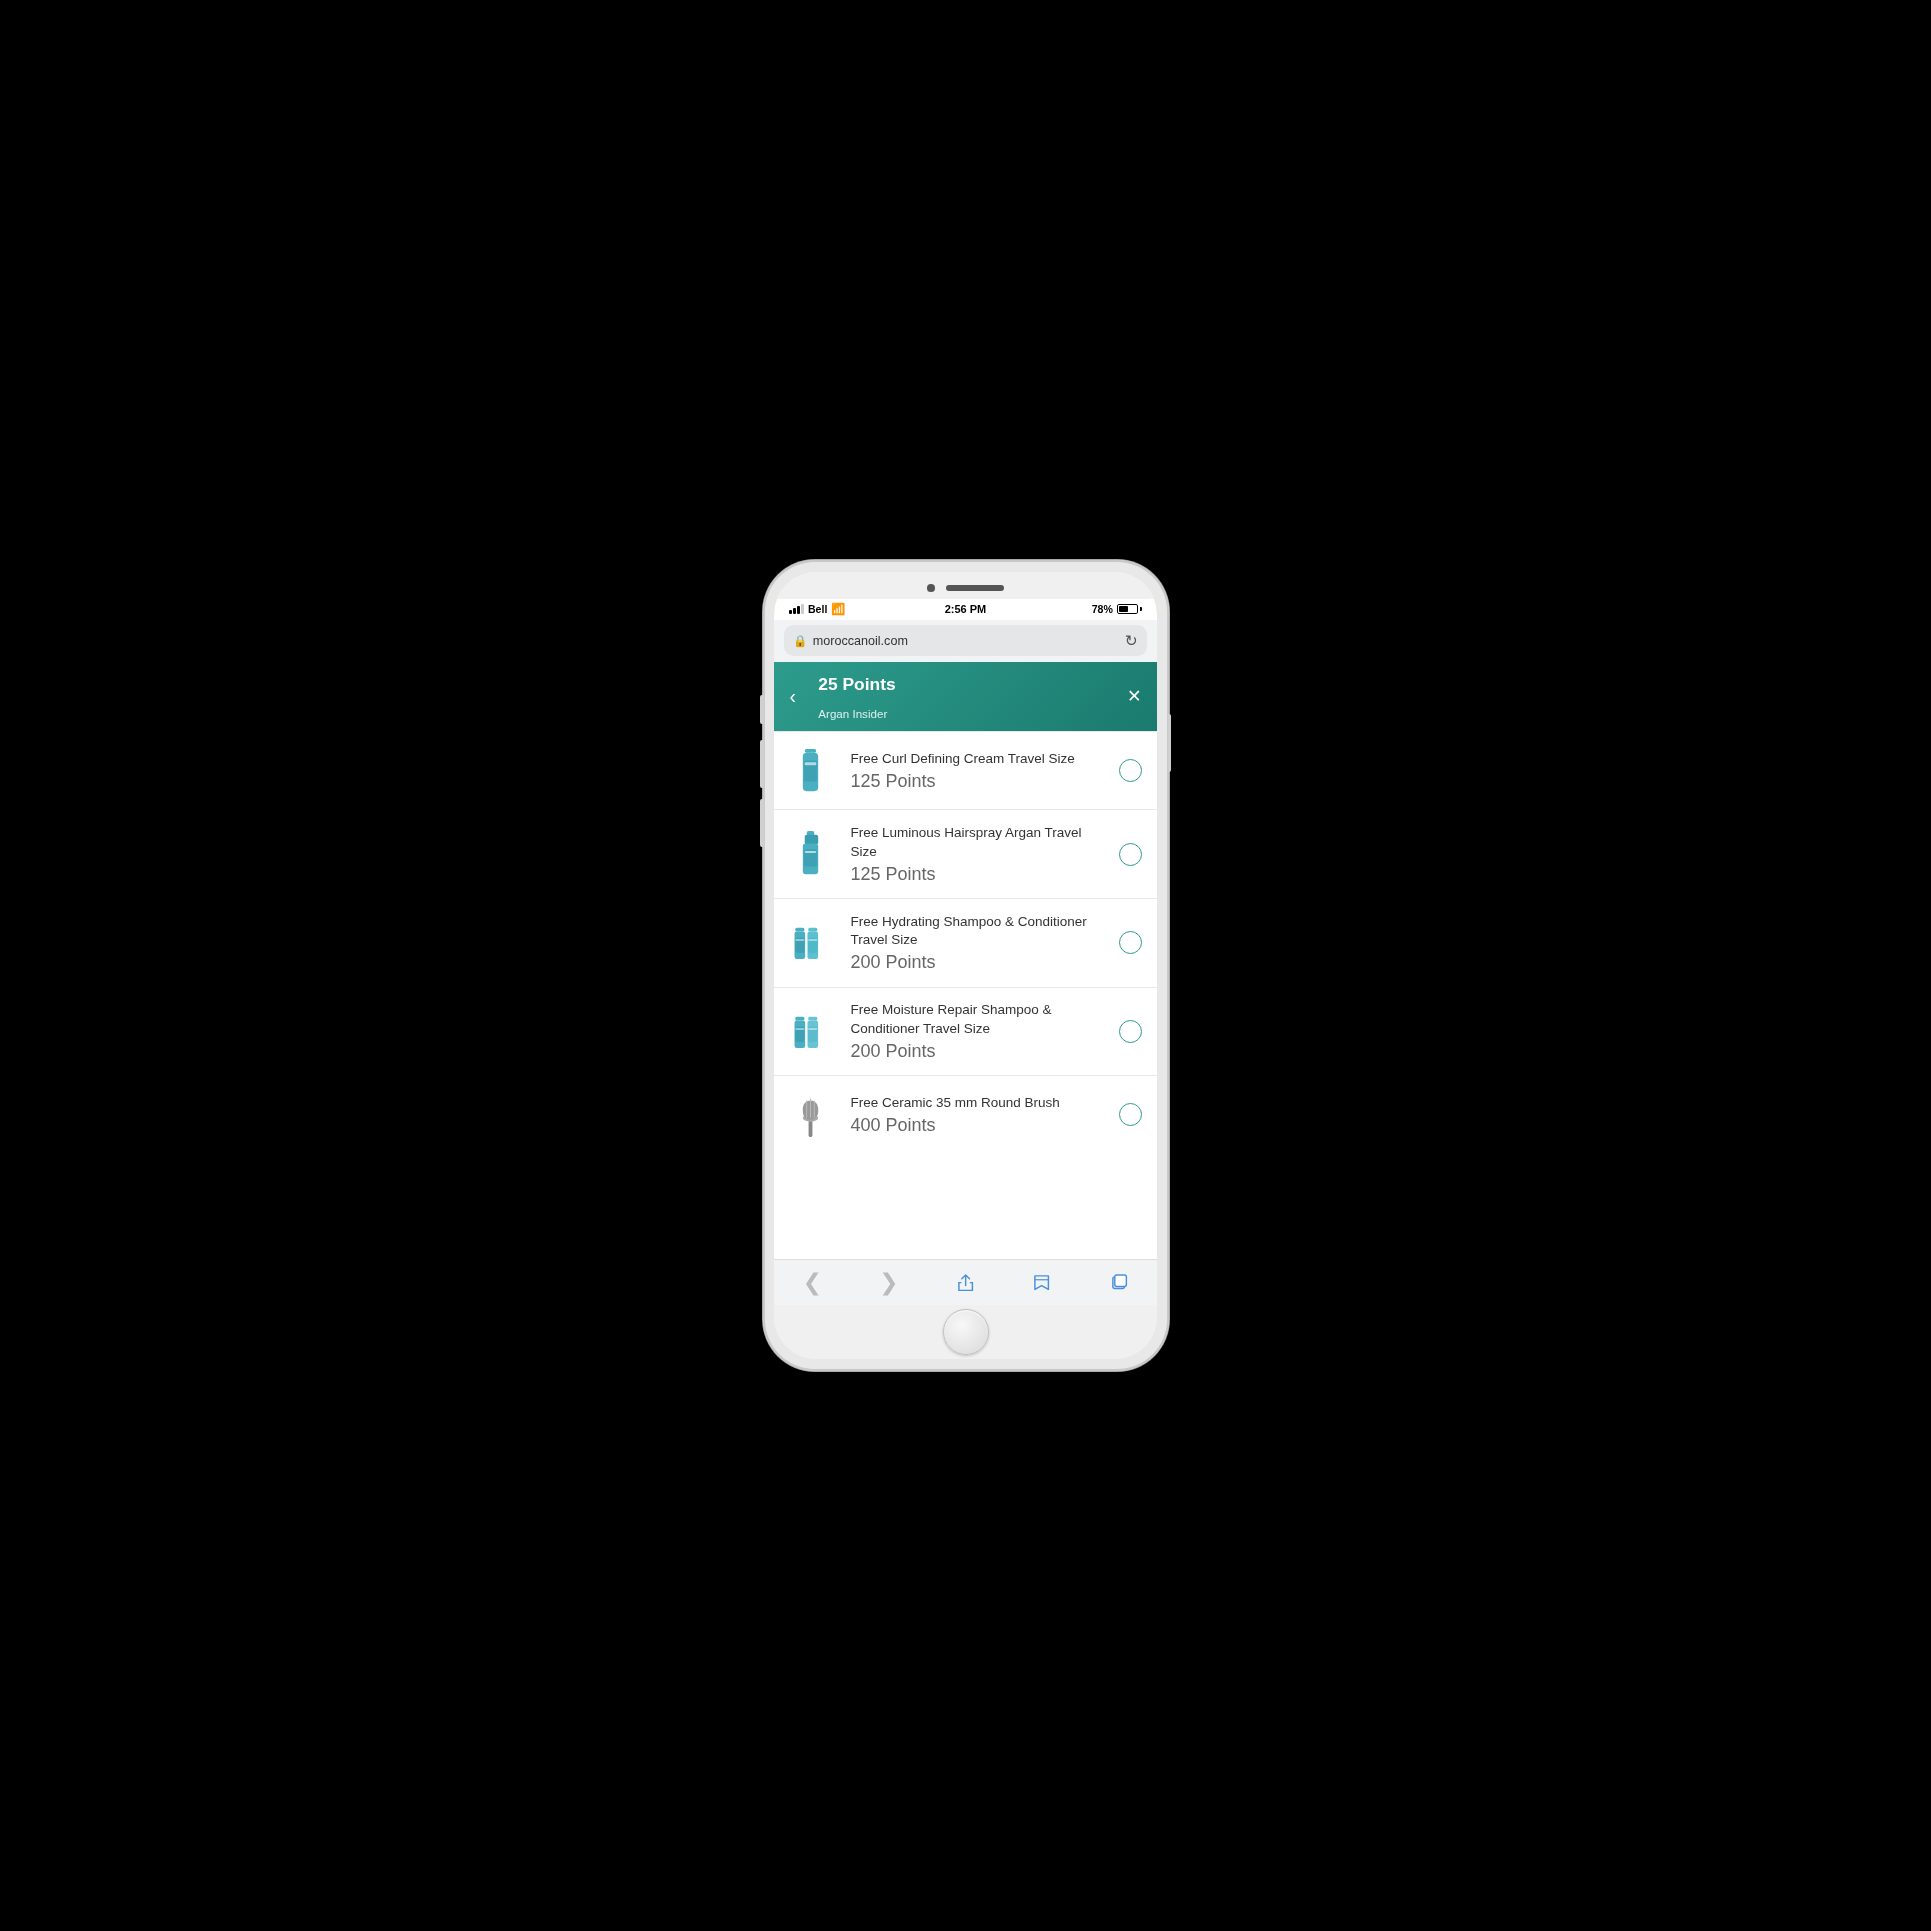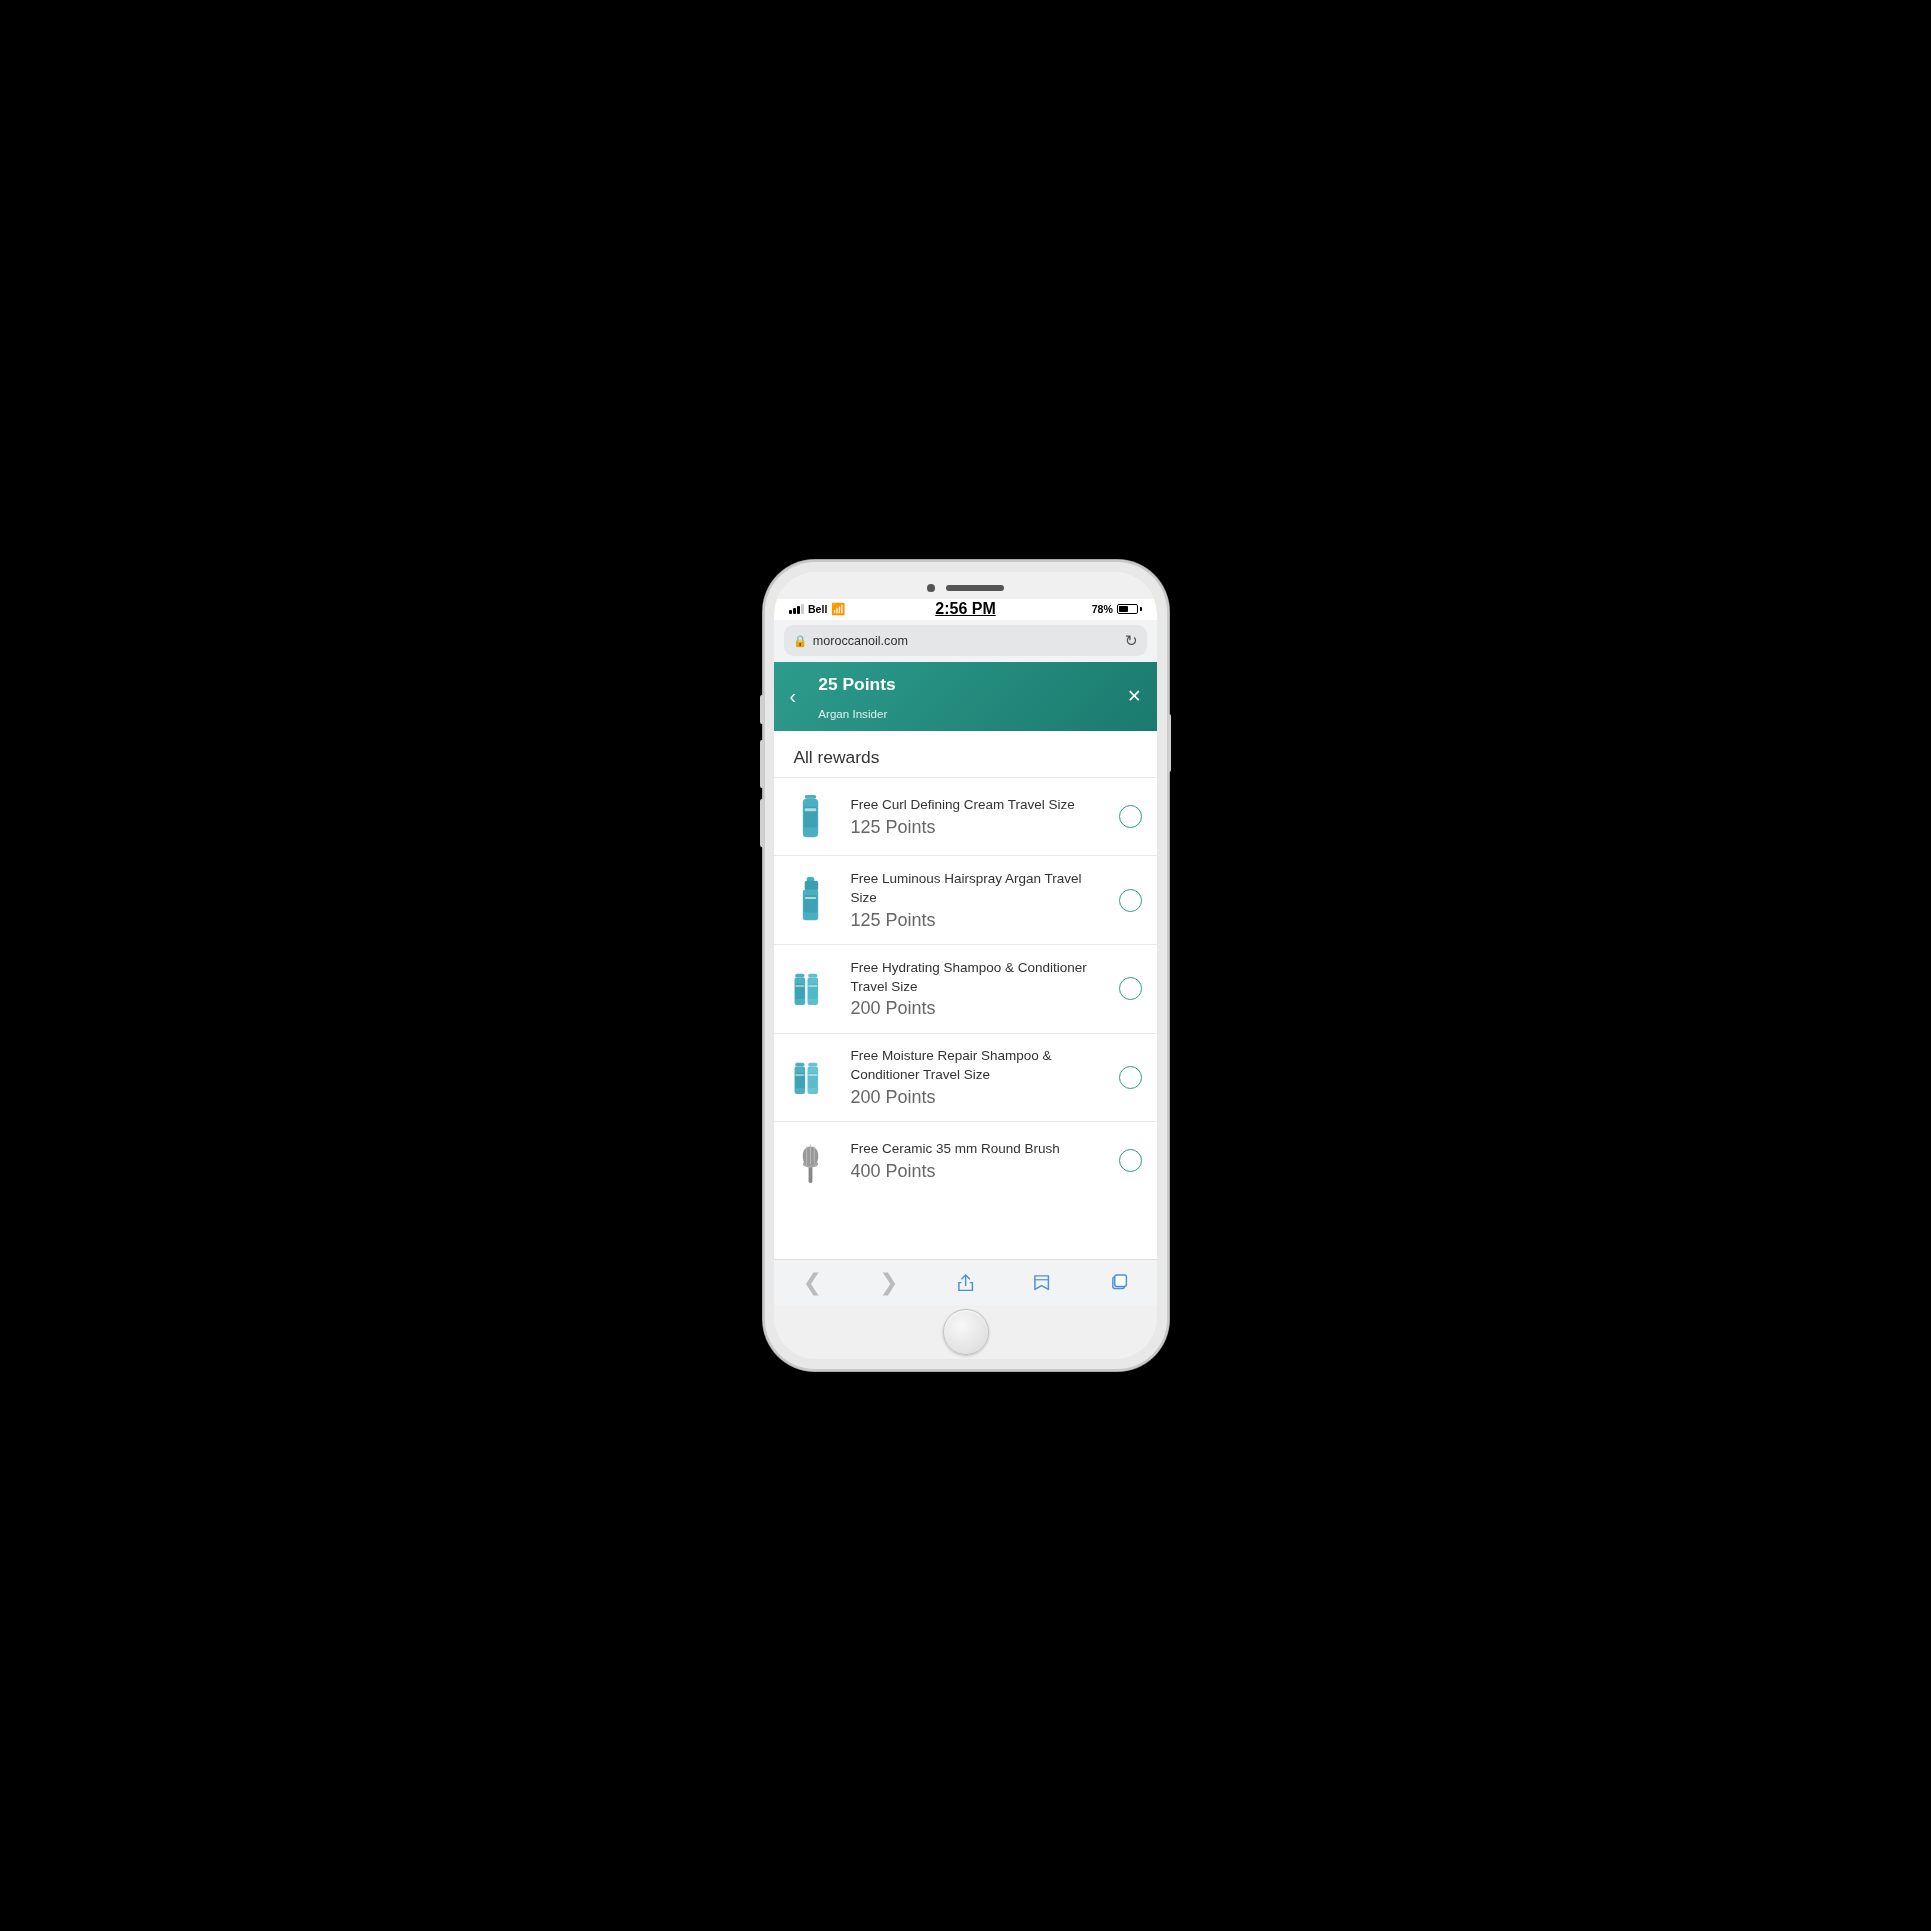--- a/index.html
+++ b/index.html
@@ -86,27 +86,26 @@
     .status-left {
       display: flex;
       align-items: center;
       gap: 3.9px;
       font-size: 10.6px;
       font-weight: 600;
       color: #000;
     }
 
     .status-center {
-      font-size: 16px;
+      font-size: 11px;
       font-weight: 600;
       color: #000;
       position: absolute;
       left: 50%;
       transform: translateX(-50%);
-      text-decoration: underline;
     }
 
     .status-right {
       display: flex;
       align-items: center;
       gap: 3.9px;
       font-size: 10.6px;
       font-weight: 600;
       color: #000;
     }
@@ -449,21 +448,20 @@
       <div class="header-bar">
         <span class="header-back">‹</span>
         <div class="header-center">
           <div class="header-points">25 Points</div>
           <div class="header-subtitle">Argan Insider</div>
         </div>
         <span class="header-close">✕</span>
       </div>
 
       <div class="content">
-        <div class="section-title">All rewards</div>
 
         <div class="reward-list">
 
           <div class="reward-item">
             <div class="reward-image">
               <svg class="product-bottle" viewBox="0 0 36 50">
                 <rect x="12" y="2" width="12" height="4" rx="2" fill="#4ab0c1"></rect>
                 <rect x="10" y="6" width="16" height="40" rx="4" fill="#4ab0c1"></rect>
                 <rect x="11" y="14" width="14" height="22" rx="2" fill="#2d8fa0" opacity="0.4"></rect>
                 <rect x="12" y="16" width="12" height="3" rx="1" fill="white" opacity="0.6"></rect>

